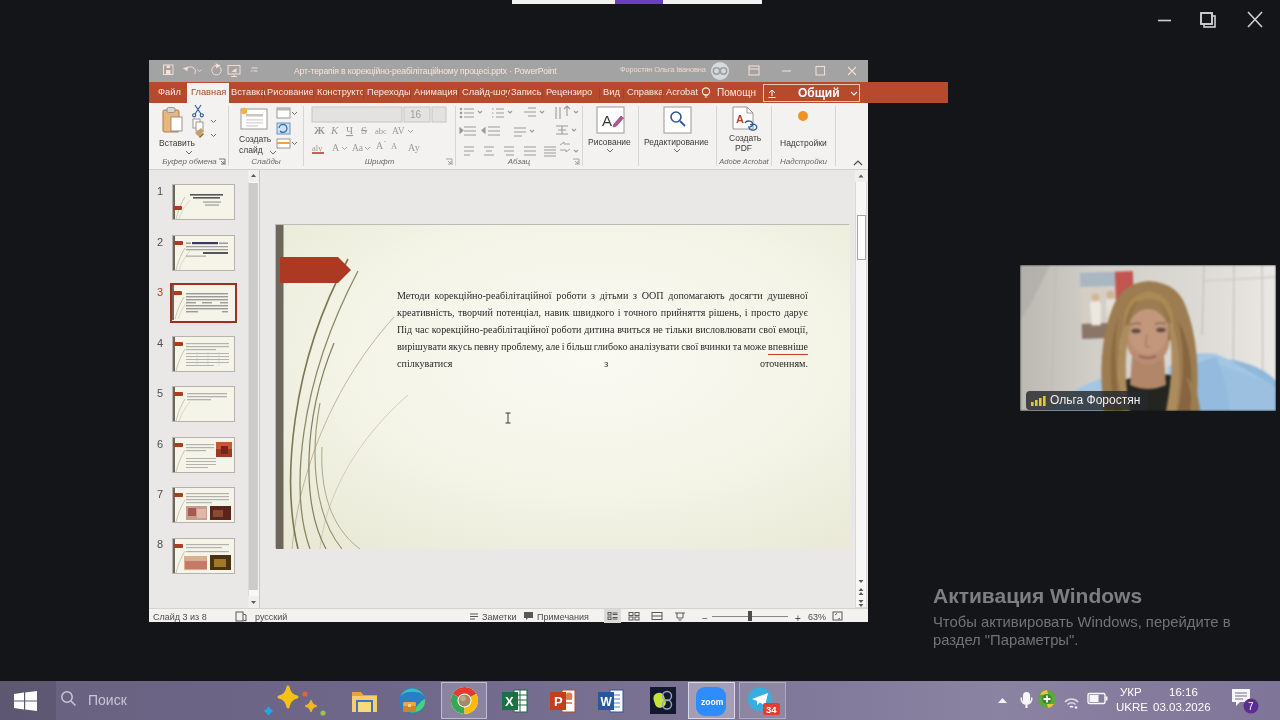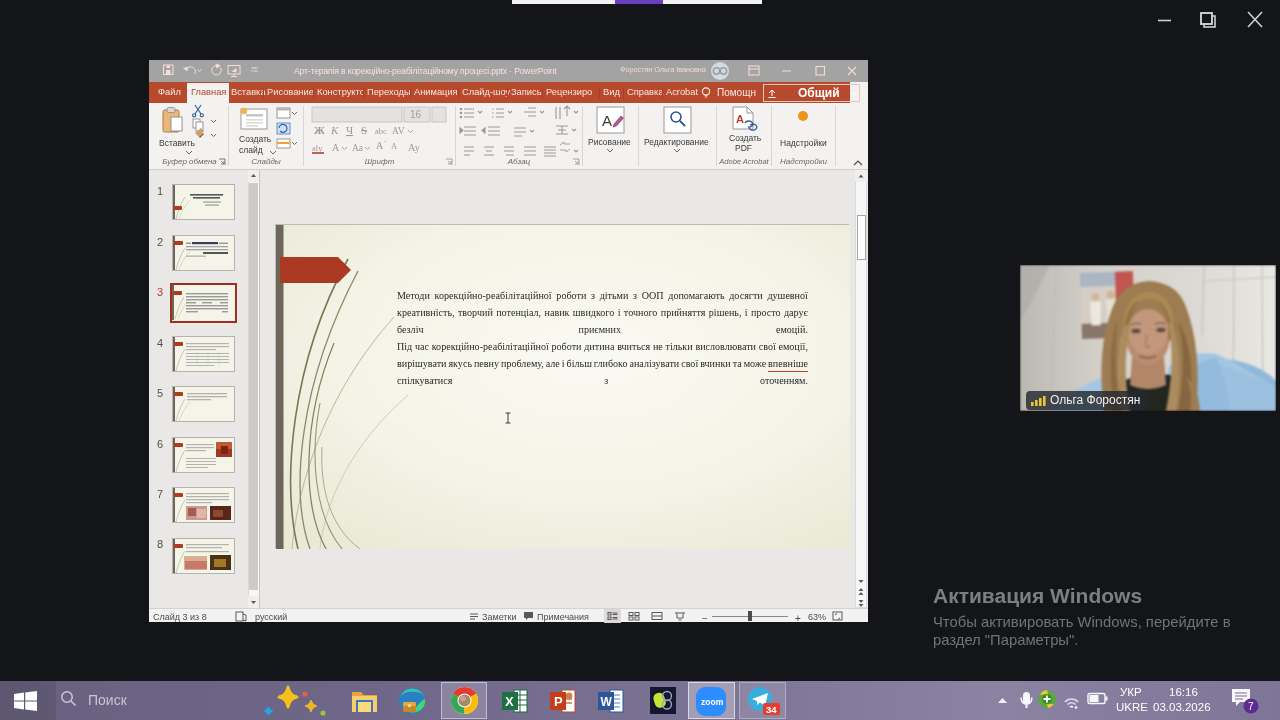--- a/index.html
+++ b/index.html
@@ -6,21 +6,21 @@
   #stage { position:absolute; top:0; left:0; width:1280px; height:720px; }
   .abs { position:absolute; }
 
   
   #topstrip { left:512px; top:0; width:250px; height:4px; background:#f2f2f2; }
   #topstrip .purple { position:absolute; left:103px; top:0; width:48px; height:4px; background:#6b3fbf; }
 
   
   #ppt { left:149px; top:60px; width:719px; height:562px; background:#f2f1f0; }
   #titlebar { position:absolute; left:0; top:0; width:719px; height:22px; background:#a3a3a3; }
-  #tabrow { position:absolute; left:0; top:22px; width:701px; height:21px; background:#b7492c; }
+  #tabrow { position:absolute; left:0; top:22px; width:799px; height:21px; background:#b7492c; }
   #ribbon { position:absolute; left:0; top:43px; width:719px; height:67px; background:#f3f2f1; border-bottom:1px solid #d2d0ce; }
   #pptbody { position:absolute; left:0; top:110px; width:719px; height:438px; background:#e9e8e7; }
   #statusbar { position:absolute; left:0; top:548px; width:719px; height:14px; background:#f3f2f1; border-top:1px solid #d5d3d1; font-size:9px; color:#4e4c4a; }
 
   .tab { position:absolute; top:5px; color:#fbe8e2; font-size:9.3px; }
   .tsep { position:absolute; top:6px; height:11px; width:1px; background:#a04226; }
 
   .grp { position:absolute; top:0; height:66px; }
   .grp .glabel { position:absolute; bottom:3px; left:0; right:0; text-align:center; font-size:8px; color:#6a6866; white-space:nowrap;font-style:italic; }
   .gsep { position:absolute; top:3px; width:1px; height:60px; background:#d8d6d4; }
@@ -531,25 +531,20 @@
                 <span>швидкого</span>
                 <span>і</span>
                 <span>точного</span>
                 <span>прийняття</span>
                 <span>рішень,</span>
                 <span>і</span>
                 <span>просто</span>
                 <span>дарує</span>
               </div>
             <div class="ln">
-                <span>безліч</span>
-                <span>приємних</span>
-                <span>емоцій.</span>
-              </div>
-            <div class="ln">
                 <span>Під</span>
                 <span>час</span>
                 <span>корекційно-реабілітаційної</span>
                 <span>роботи</span>
                 <span>дитина</span>
                 <span>вчиться</span>
                 <span>не</span>
                 <span>тільки</span>
                 <span>висловлювати</span>
                 <span>свої</span>

